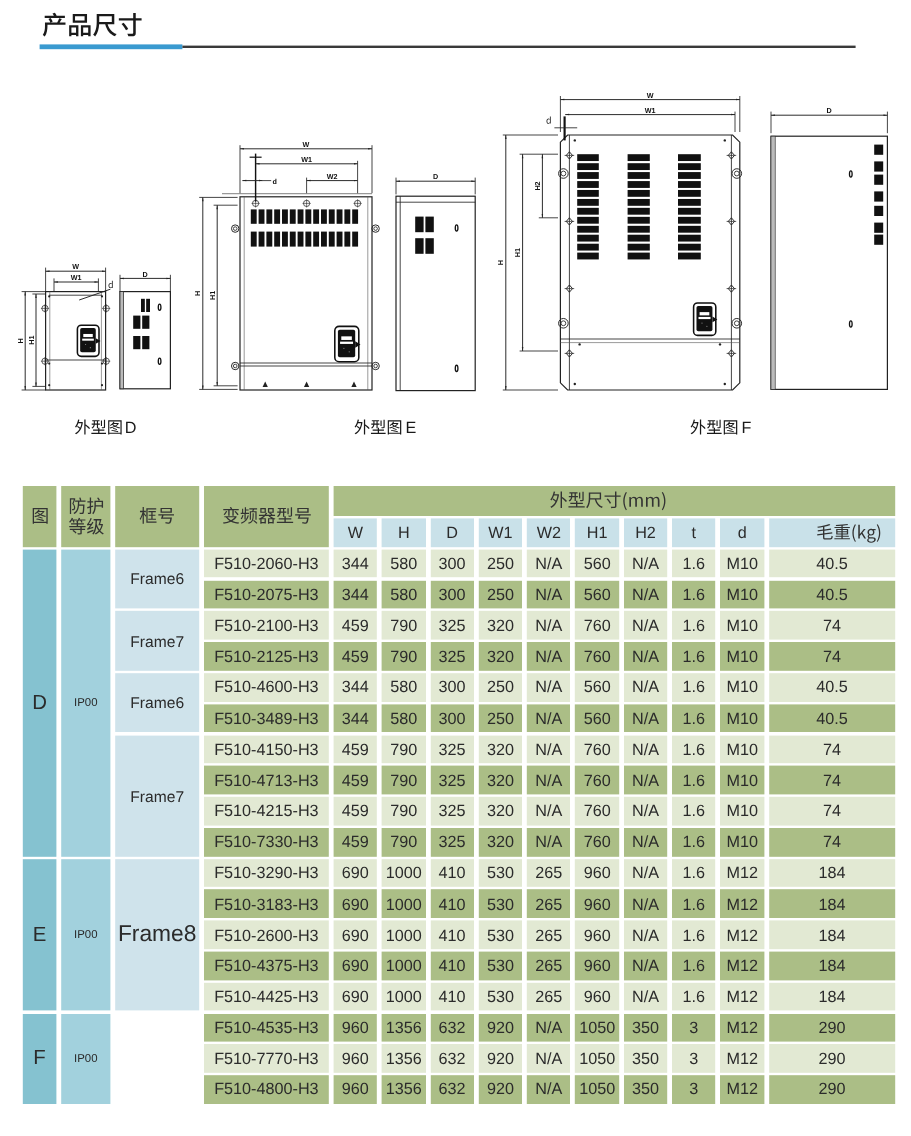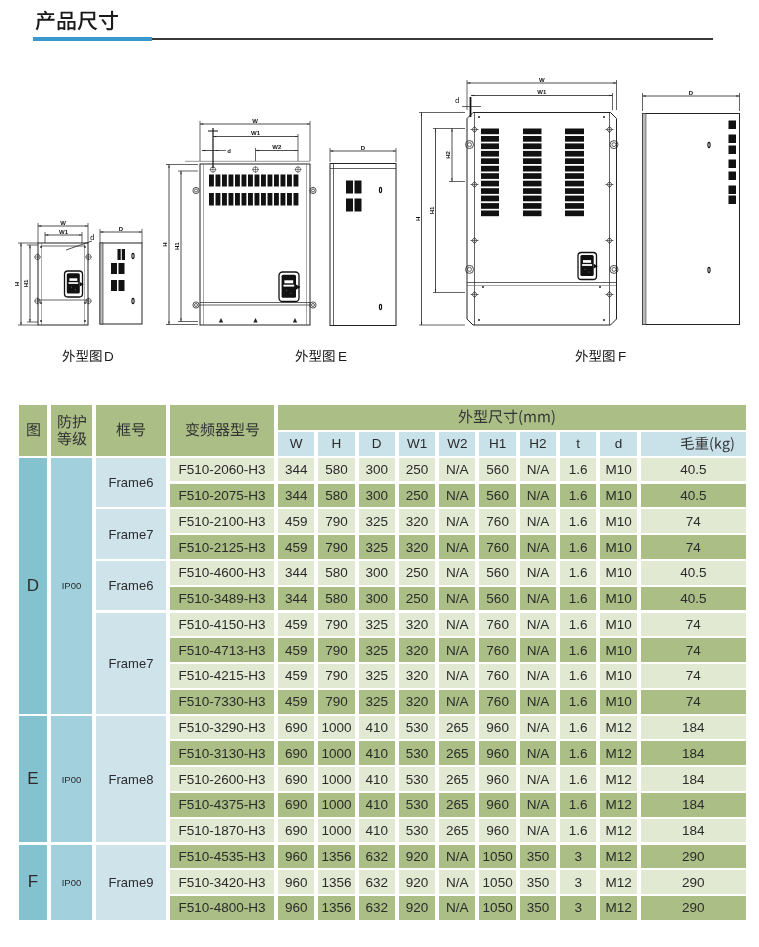--- a/index.html
+++ b/index.html
@@ -604,23 +604,22 @@
 <div class="tI" style="grid-row:18/span 3;grid-column:2;font-size:9.5px">IP00</div>
 
 <div class="tF" style="grid-row:3/span 2;grid-column:3;font-size:13px">Frame6</div>
 
 <div class="tF" style="grid-row:5/span 2;grid-column:3;font-size:13px">Frame7</div>
 
 <div class="tF" style="grid-row:7/span 2;grid-column:3;font-size:13px">Frame6</div>
 
 <div class="tF" style="grid-row:9/span 4;grid-column:3;font-size:13px">Frame7</div>
 
-<div class="tF" style="grid-row:13/span 5;grid-column:3;font-size:13px">Frame8</div>
-
-<div class="tF" style="grid-row:18/span 3;grid-column:3;font-size:13px">Frame9</div>
+<div class="tF" style="grid-row:13/span 5;grid-column:3;font-size:19px">Frame8</div>
+
 
 <div class="l" style="grid-row:3;grid-column:4">F510-2060-H3</div>
 <div class="l" style="grid-row:3;grid-column:5">344</div>
 <div class="l" style="grid-row:3;grid-column:6">580</div>
 <div class="l" style="grid-row:3;grid-column:7">300</div>
 <div class="l" style="grid-row:3;grid-column:8">250</div>
 <div class="l" style="grid-row:3;grid-column:9">N/A</div>
 <div class="l" style="grid-row:3;grid-column:10">560</div>
 <div class="l" style="grid-row:3;grid-column:11">N/A</div>
 <div class="l" style="grid-row:3;grid-column:12">1.6</div>
@@ -740,21 +739,21 @@
 <div class="l" style="grid-row:13;grid-column:6">1000</div>
 <div class="l" style="grid-row:13;grid-column:7">410</div>
 <div class="l" style="grid-row:13;grid-column:8">530</div>
 <div class="l" style="grid-row:13;grid-column:9">265</div>
 <div class="l" style="grid-row:13;grid-column:10">960</div>
 <div class="l" style="grid-row:13;grid-column:11">N/A</div>
 <div class="l" style="grid-row:13;grid-column:12">1.6</div>
 <div class="l" style="grid-row:13;grid-column:13">M12</div>
 <div class="l" style="grid-row:13;grid-column:14">184</div>
 
-<div class="g" style="grid-row:14;grid-column:4">F510-3130-H3</div>
+<div class="g" style="grid-row:14;grid-column:4">F510-3183-H3</div>
 <div class="g" style="grid-row:14;grid-column:5">690</div>
 <div class="g" style="grid-row:14;grid-column:6">1000</div>
 <div class="g" style="grid-row:14;grid-column:7">410</div>
 <div class="g" style="grid-row:14;grid-column:8">530</div>
 <div class="g" style="grid-row:14;grid-column:9">265</div>
 <div class="g" style="grid-row:14;grid-column:10">960</div>
 <div class="g" style="grid-row:14;grid-column:11">N/A</div>
 <div class="g" style="grid-row:14;grid-column:12">1.6</div>
 <div class="g" style="grid-row:14;grid-column:13">M12</div>
 <div class="g" style="grid-row:14;grid-column:14">184</div>
@@ -776,21 +775,21 @@
 <div class="g" style="grid-row:16;grid-column:6">1000</div>
 <div class="g" style="grid-row:16;grid-column:7">410</div>
 <div class="g" style="grid-row:16;grid-column:8">530</div>
 <div class="g" style="grid-row:16;grid-column:9">265</div>
 <div class="g" style="grid-row:16;grid-column:10">960</div>
 <div class="g" style="grid-row:16;grid-column:11">N/A</div>
 <div class="g" style="grid-row:16;grid-column:12">1.6</div>
 <div class="g" style="grid-row:16;grid-column:13">M12</div>
 <div class="g" style="grid-row:16;grid-column:14">184</div>
 
-<div class="l" style="grid-row:17;grid-column:4">F510-1870-H3</div>
+<div class="l" style="grid-row:17;grid-column:4">F510-4425-H3</div>
 <div class="l" style="grid-row:17;grid-column:5">690</div>
 <div class="l" style="grid-row:17;grid-column:6">1000</div>
 <div class="l" style="grid-row:17;grid-column:7">410</div>
 <div class="l" style="grid-row:17;grid-column:8">530</div>
 <div class="l" style="grid-row:17;grid-column:9">265</div>
 <div class="l" style="grid-row:17;grid-column:10">960</div>
 <div class="l" style="grid-row:17;grid-column:11">N/A</div>
 <div class="l" style="grid-row:17;grid-column:12">1.6</div>
 <div class="l" style="grid-row:17;grid-column:13">M12</div>
 <div class="l" style="grid-row:17;grid-column:14">184</div>
@@ -800,21 +799,21 @@
 <div class="g" style="grid-row:18;grid-column:6">1356</div>
 <div class="g" style="grid-row:18;grid-column:7">632</div>
 <div class="g" style="grid-row:18;grid-column:8">920</div>
 <div class="g" style="grid-row:18;grid-column:9">N/A</div>
 <div class="g" style="grid-row:18;grid-column:10">1050</div>
 <div class="g" style="grid-row:18;grid-column:11">350</div>
 <div class="g" style="grid-row:18;grid-column:12">3</div>
 <div class="g" style="grid-row:18;grid-column:13">M12</div>
 <div class="g" style="grid-row:18;grid-column:14">290</div>
 
-<div class="l" style="grid-row:19;grid-column:4">F510-3420-H3</div>
+<div class="l" style="grid-row:19;grid-column:4">F510-7770-H3</div>
 <div class="l" style="grid-row:19;grid-column:5">960</div>
 <div class="l" style="grid-row:19;grid-column:6">1356</div>
 <div class="l" style="grid-row:19;grid-column:7">632</div>
 <div class="l" style="grid-row:19;grid-column:8">920</div>
 <div class="l" style="grid-row:19;grid-column:9">N/A</div>
 <div class="l" style="grid-row:19;grid-column:10">1050</div>
 <div class="l" style="grid-row:19;grid-column:11">350</div>
 <div class="l" style="grid-row:19;grid-column:12">3</div>
 <div class="l" style="grid-row:19;grid-column:13">M12</div>
 <div class="l" style="grid-row:19;grid-column:14">290</div>

